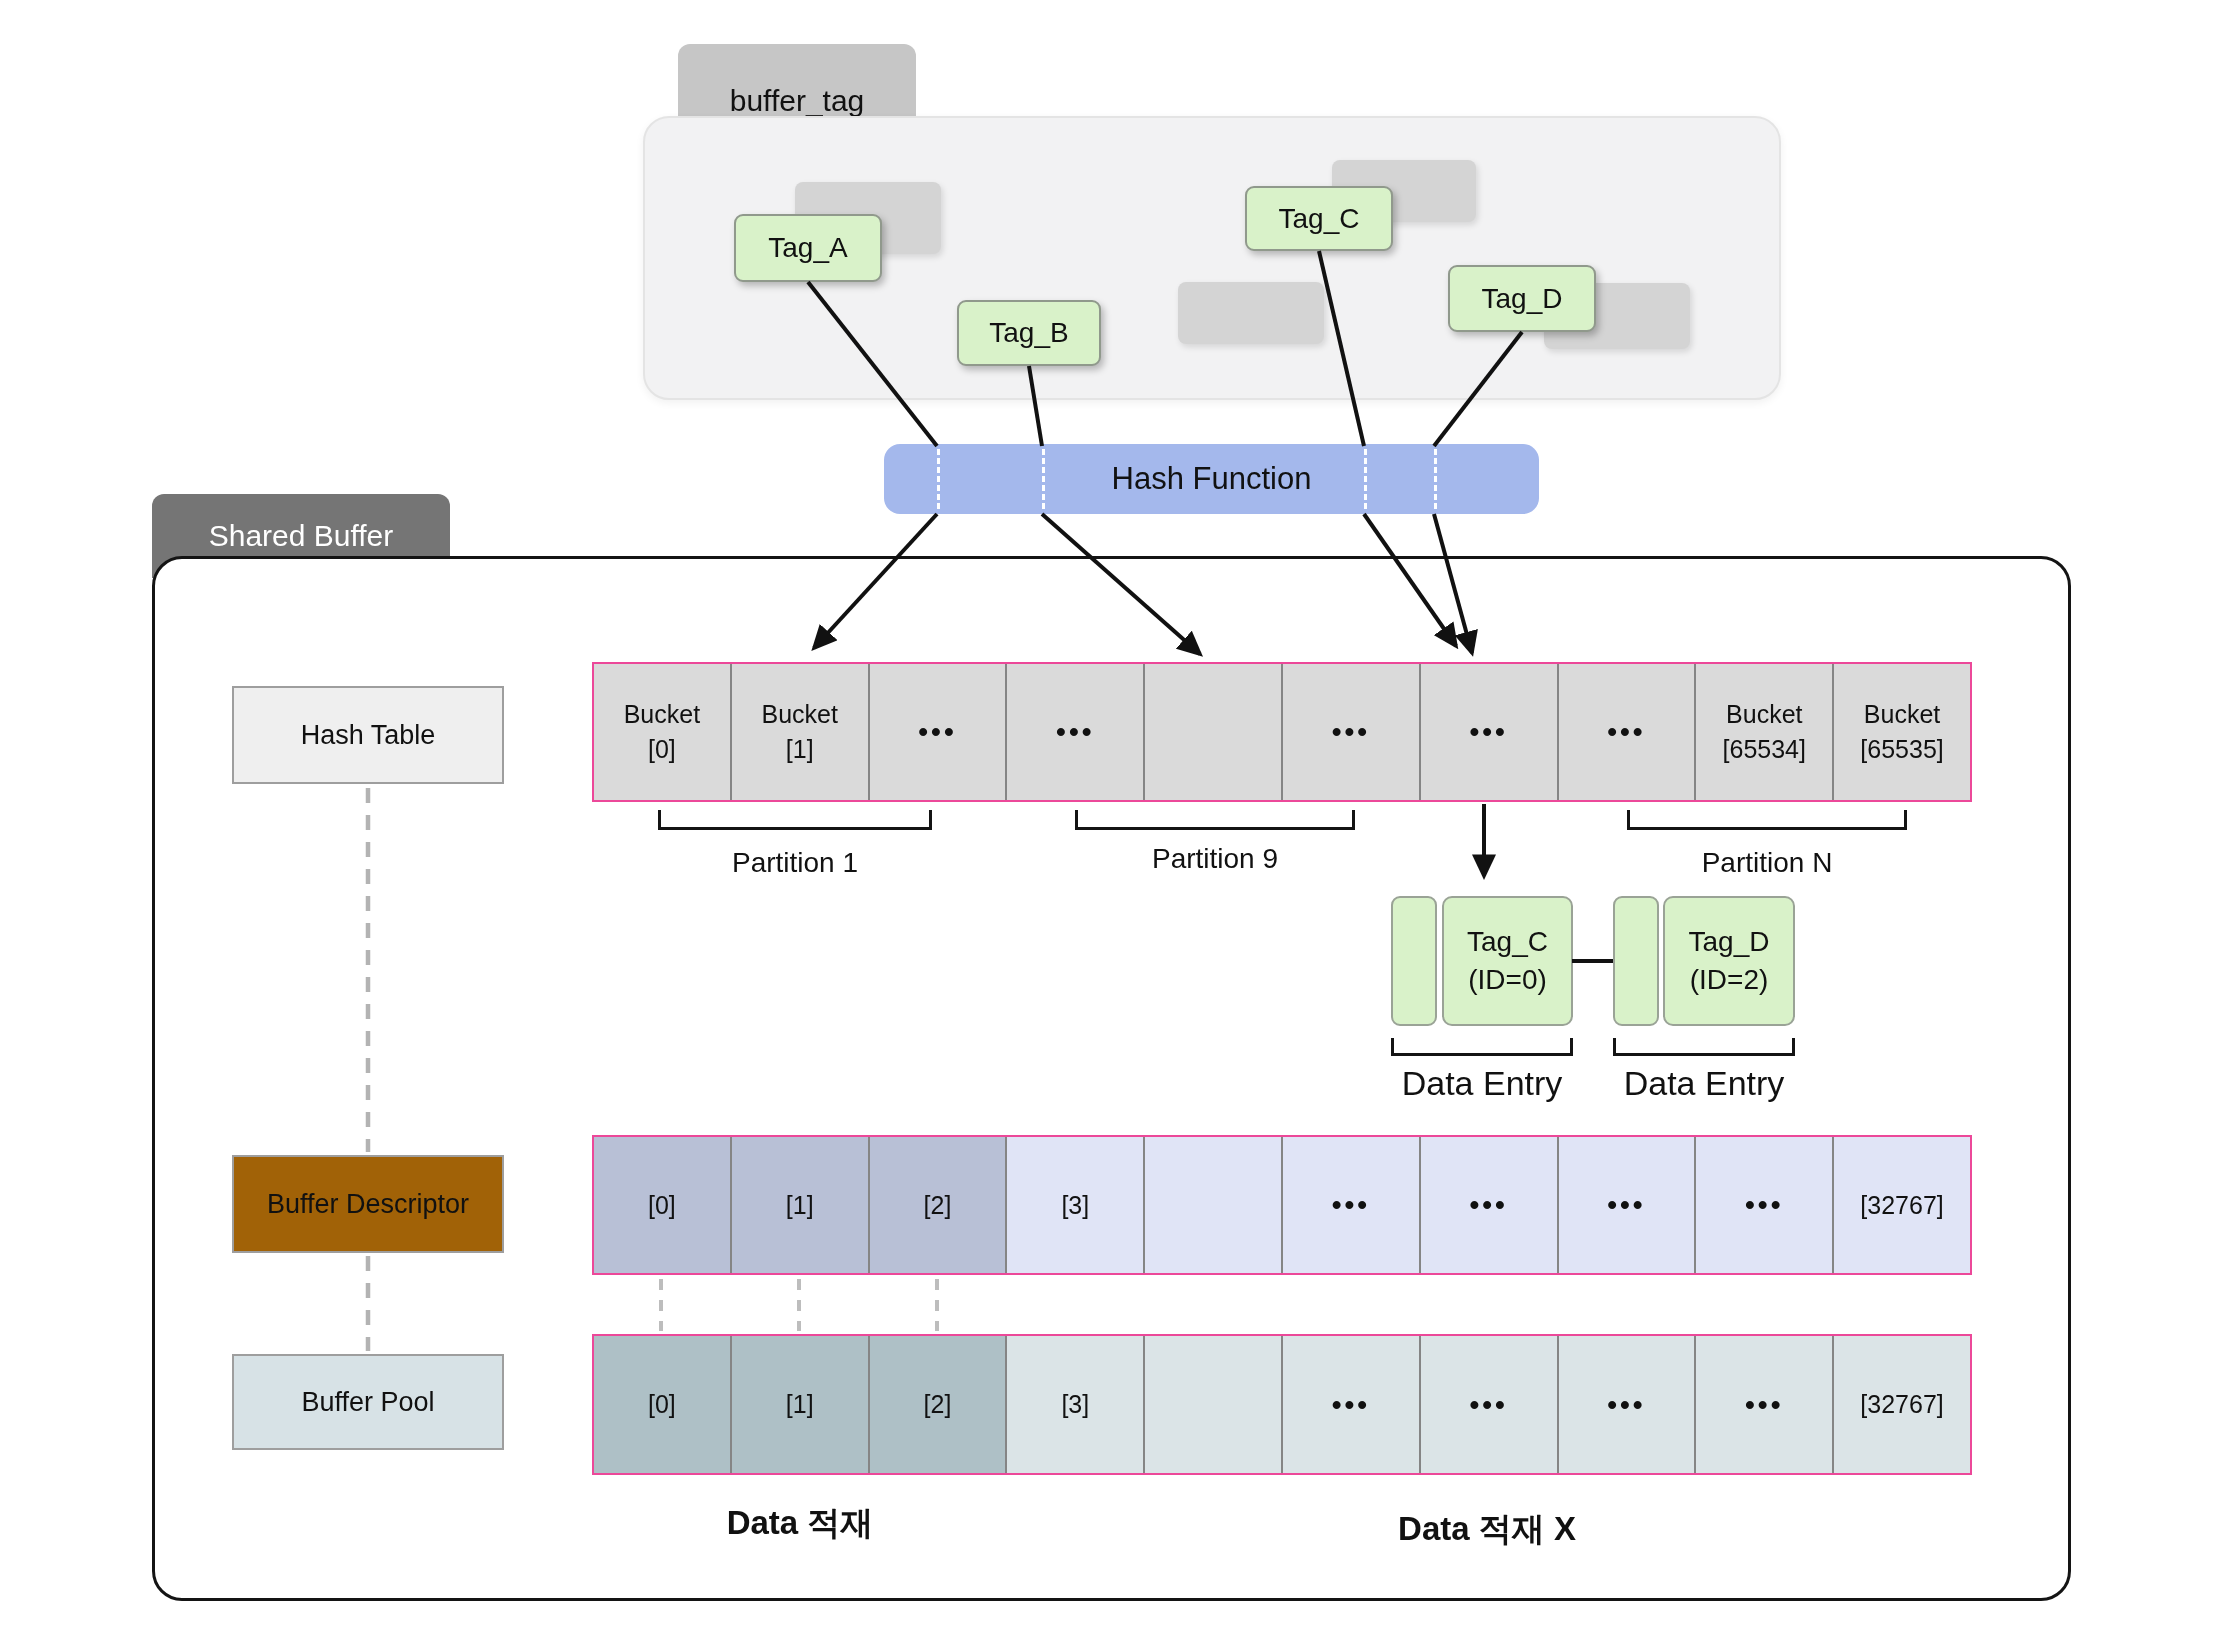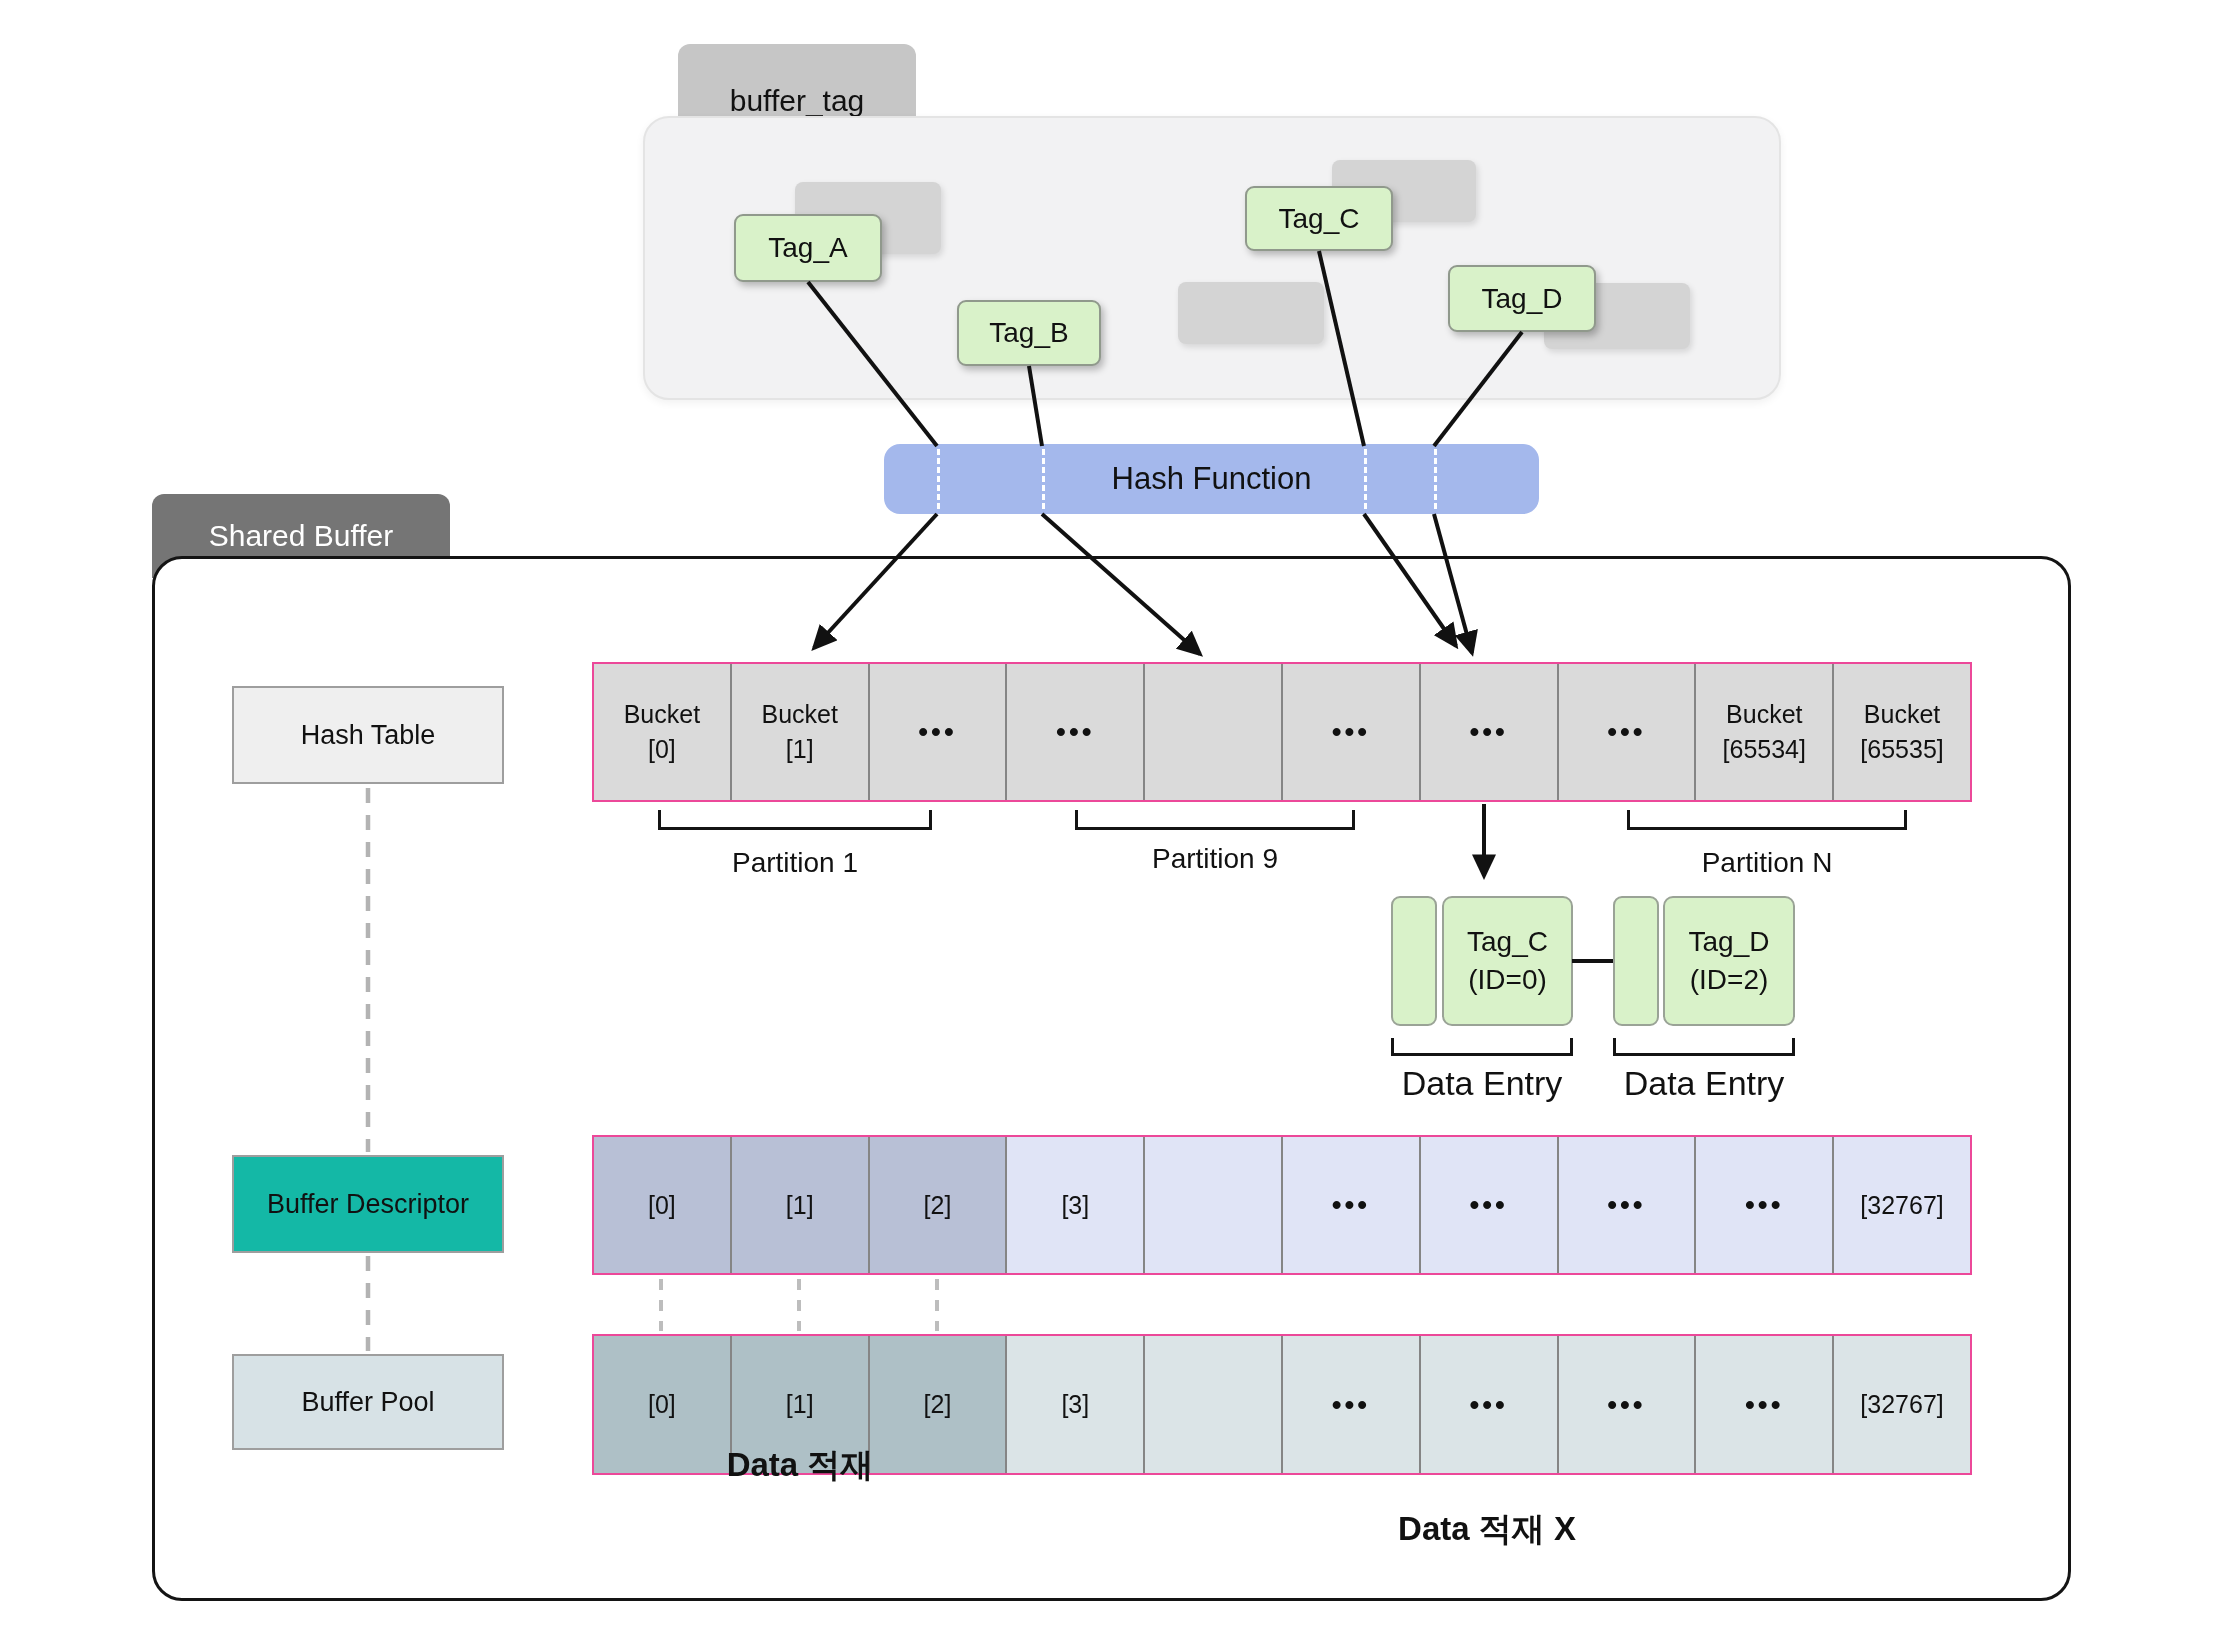--- a/index.html
+++ b/index.html
@@ -20,21 +20,21 @@
   .hashfn .wdash{position:absolute;top:5px;bottom:5px;width:0;border-left:3px dashed #ffffff;}
 
   
   .sb-tab{background:var(--shared-tab);border-radius:12px 12px 0 0;display:flex;align-items:center;justify-content:center;
           color:#fff;font-size:30px;}
   .sb-box{background:#fff;border:3px solid #141414;border-radius:30px;}
 
   
   .lblbox{border:2px solid #9e9e9e;display:flex;align-items:center;justify-content:center;font-size:27px;}
   .lbl-hash{background:#efefef;}
-  .lbl-desc{background:#14b8a6;}
+  .lbl-desc{background:#a16207;}
   .lbl-pool{background:#d7e2e6;}
 
   
   .row{display:flex;border:2px solid #ec4899;}
   .cell{flex:1 1 0;border-right:2px solid #858585;display:flex;flex-direction:column;align-items:center;justify-content:center;
         font-size:25px;line-height:1.4;text-align:center;}
   .cell:last-child{border-right:none;}
   .row-hash .cell{background:var(--bucket-gray);}
   .row-desc .cell{background:var(--desc-light);}
   .row-desc .cell.loaded{background:var(--desc-loaded);}
@@ -261,16 +261,16 @@
   <div class="abs entry-wide" style="left:1663px;top:896px;width:132px;height:130px;">
     <span>Tag_D</span>
     <span>(ID=2)</span>
   </div>
 
   <div class="abs bracket" style="left:1391px;top:1038px;width:182px;height:18px;"></div>
   <div class="abs bracket" style="left:1613px;top:1038px;width:182px;height:18px;"></div>
   <div class="abs entry-caption" style="left:1371px;top:1062px;width:222px;height:42px;">Data Entry</div>
   <div class="abs entry-caption" style="left:1593px;top:1062px;width:222px;height:42px;">Data Entry</div>
 
-  <div class="abs bottom-caption" style="left:640px;top:1442px;width:320px;height:46px;">Data 적재</div>
+  <div class="abs bottom-caption" style="left:640px;top:1500px;width:320px;height:46px;">Data 적재</div>
   <div class="abs bottom-caption" style="left:1297px;top:1506px;width:380px;height:46px;">Data 적재 X</div>
 
 </div>
 
 </body></html>

